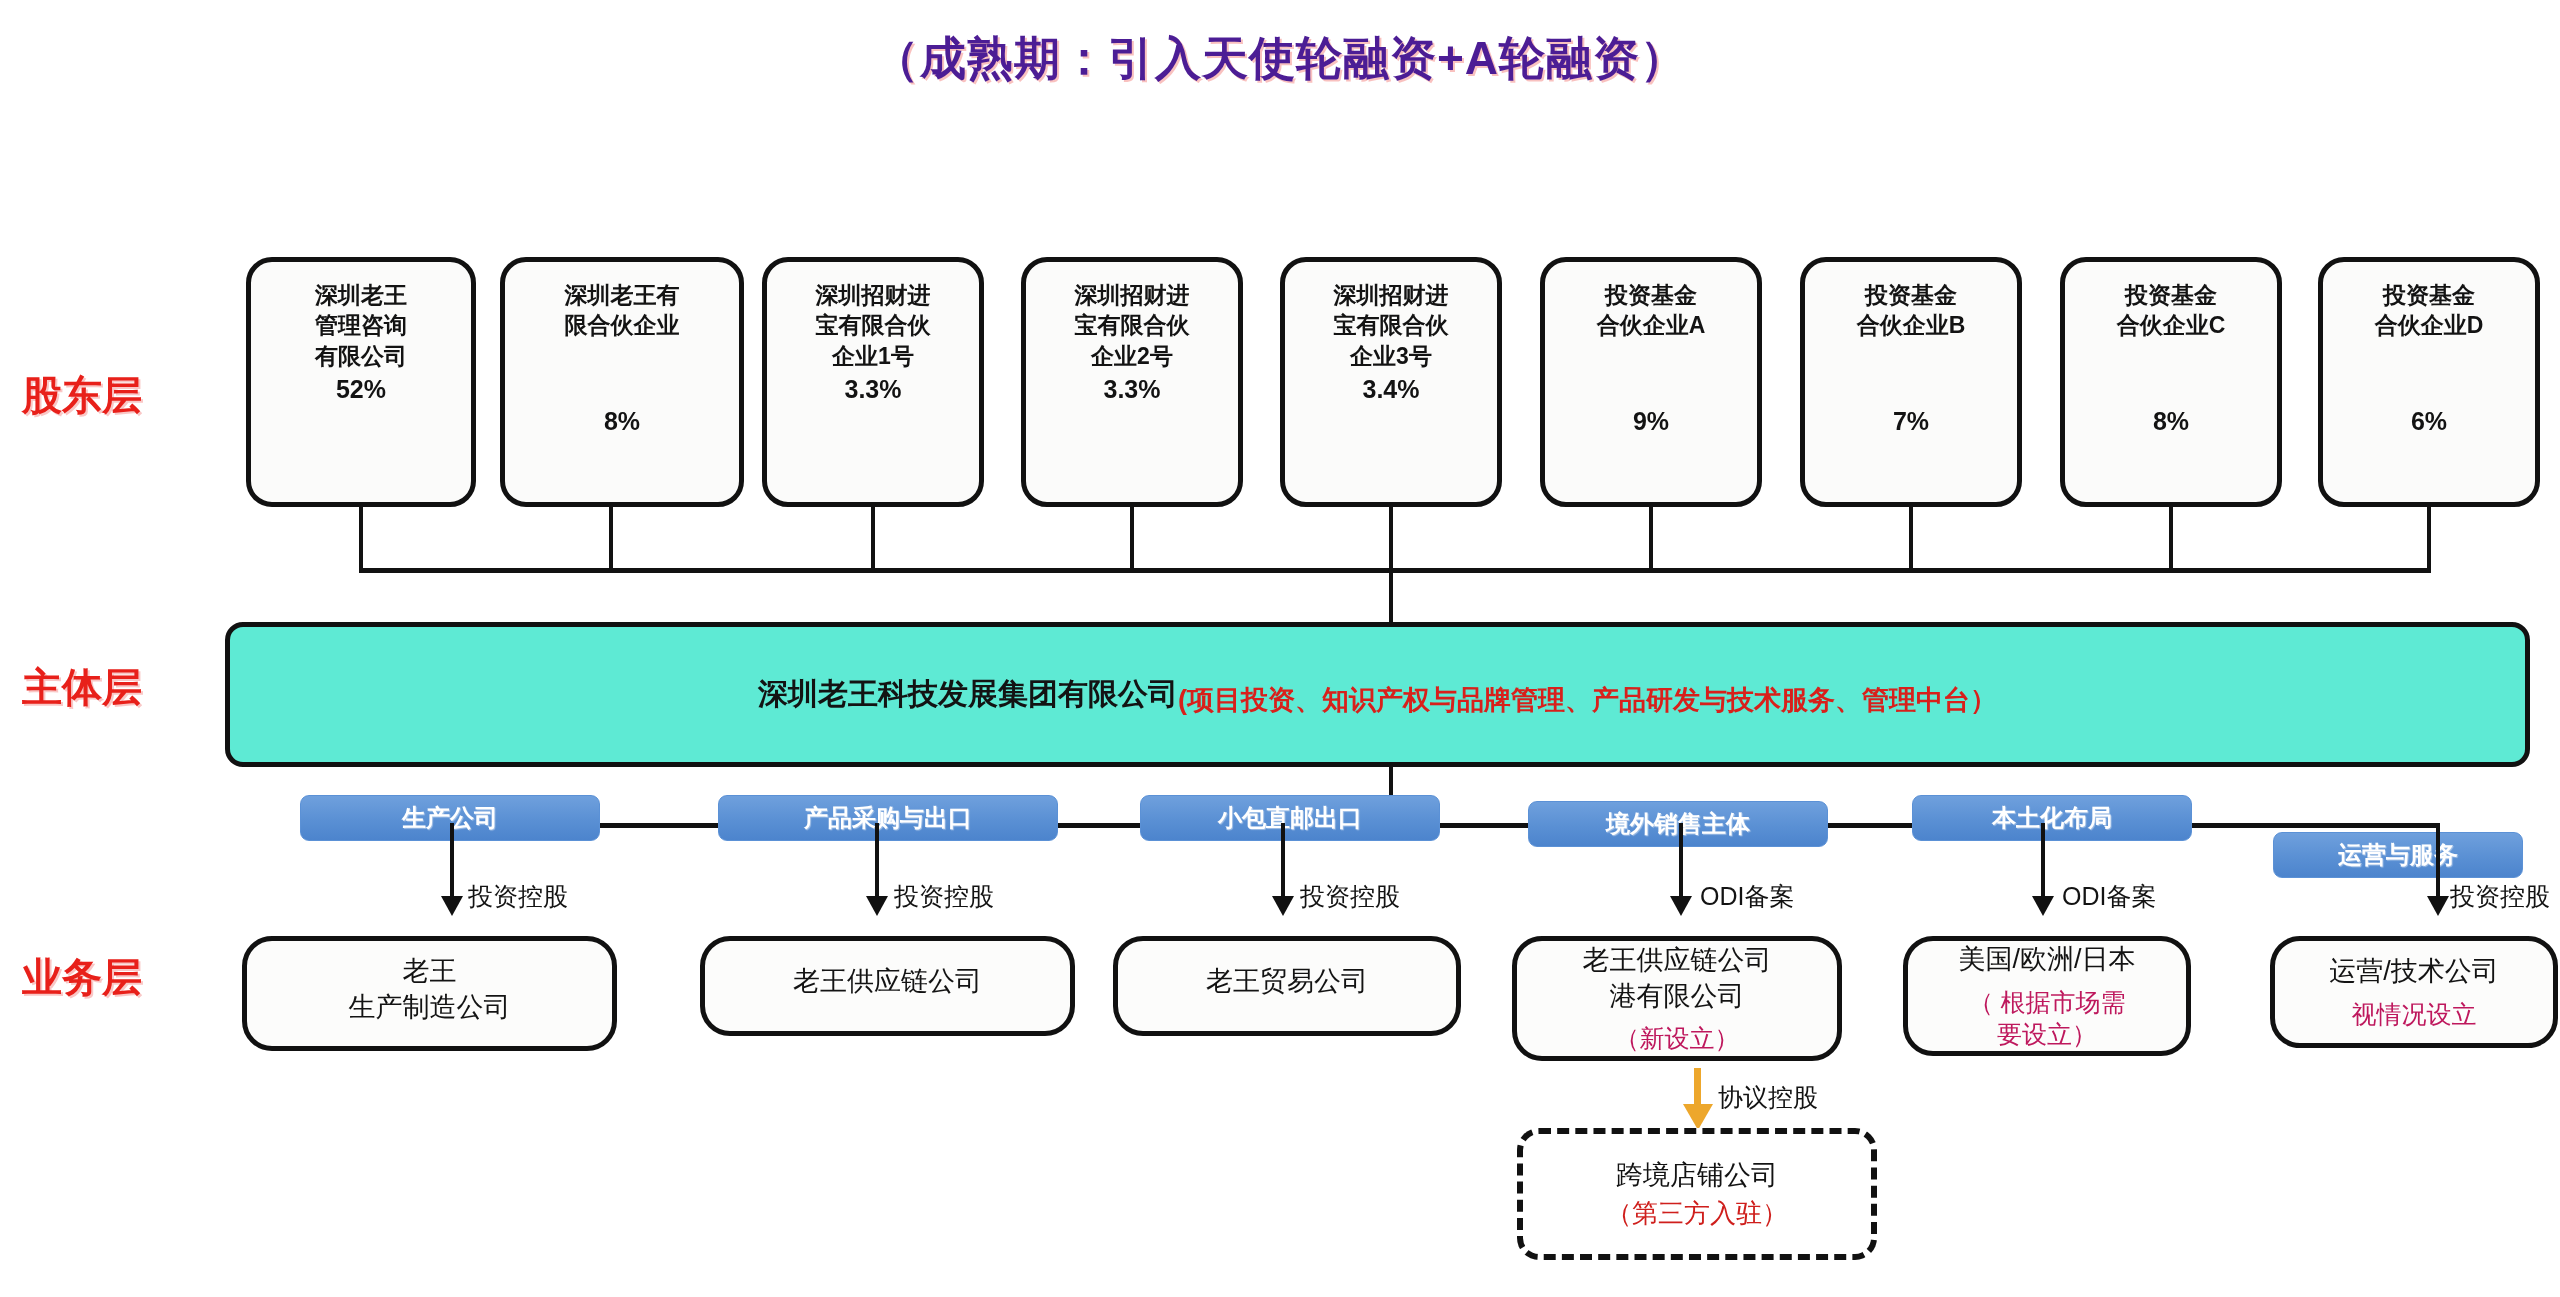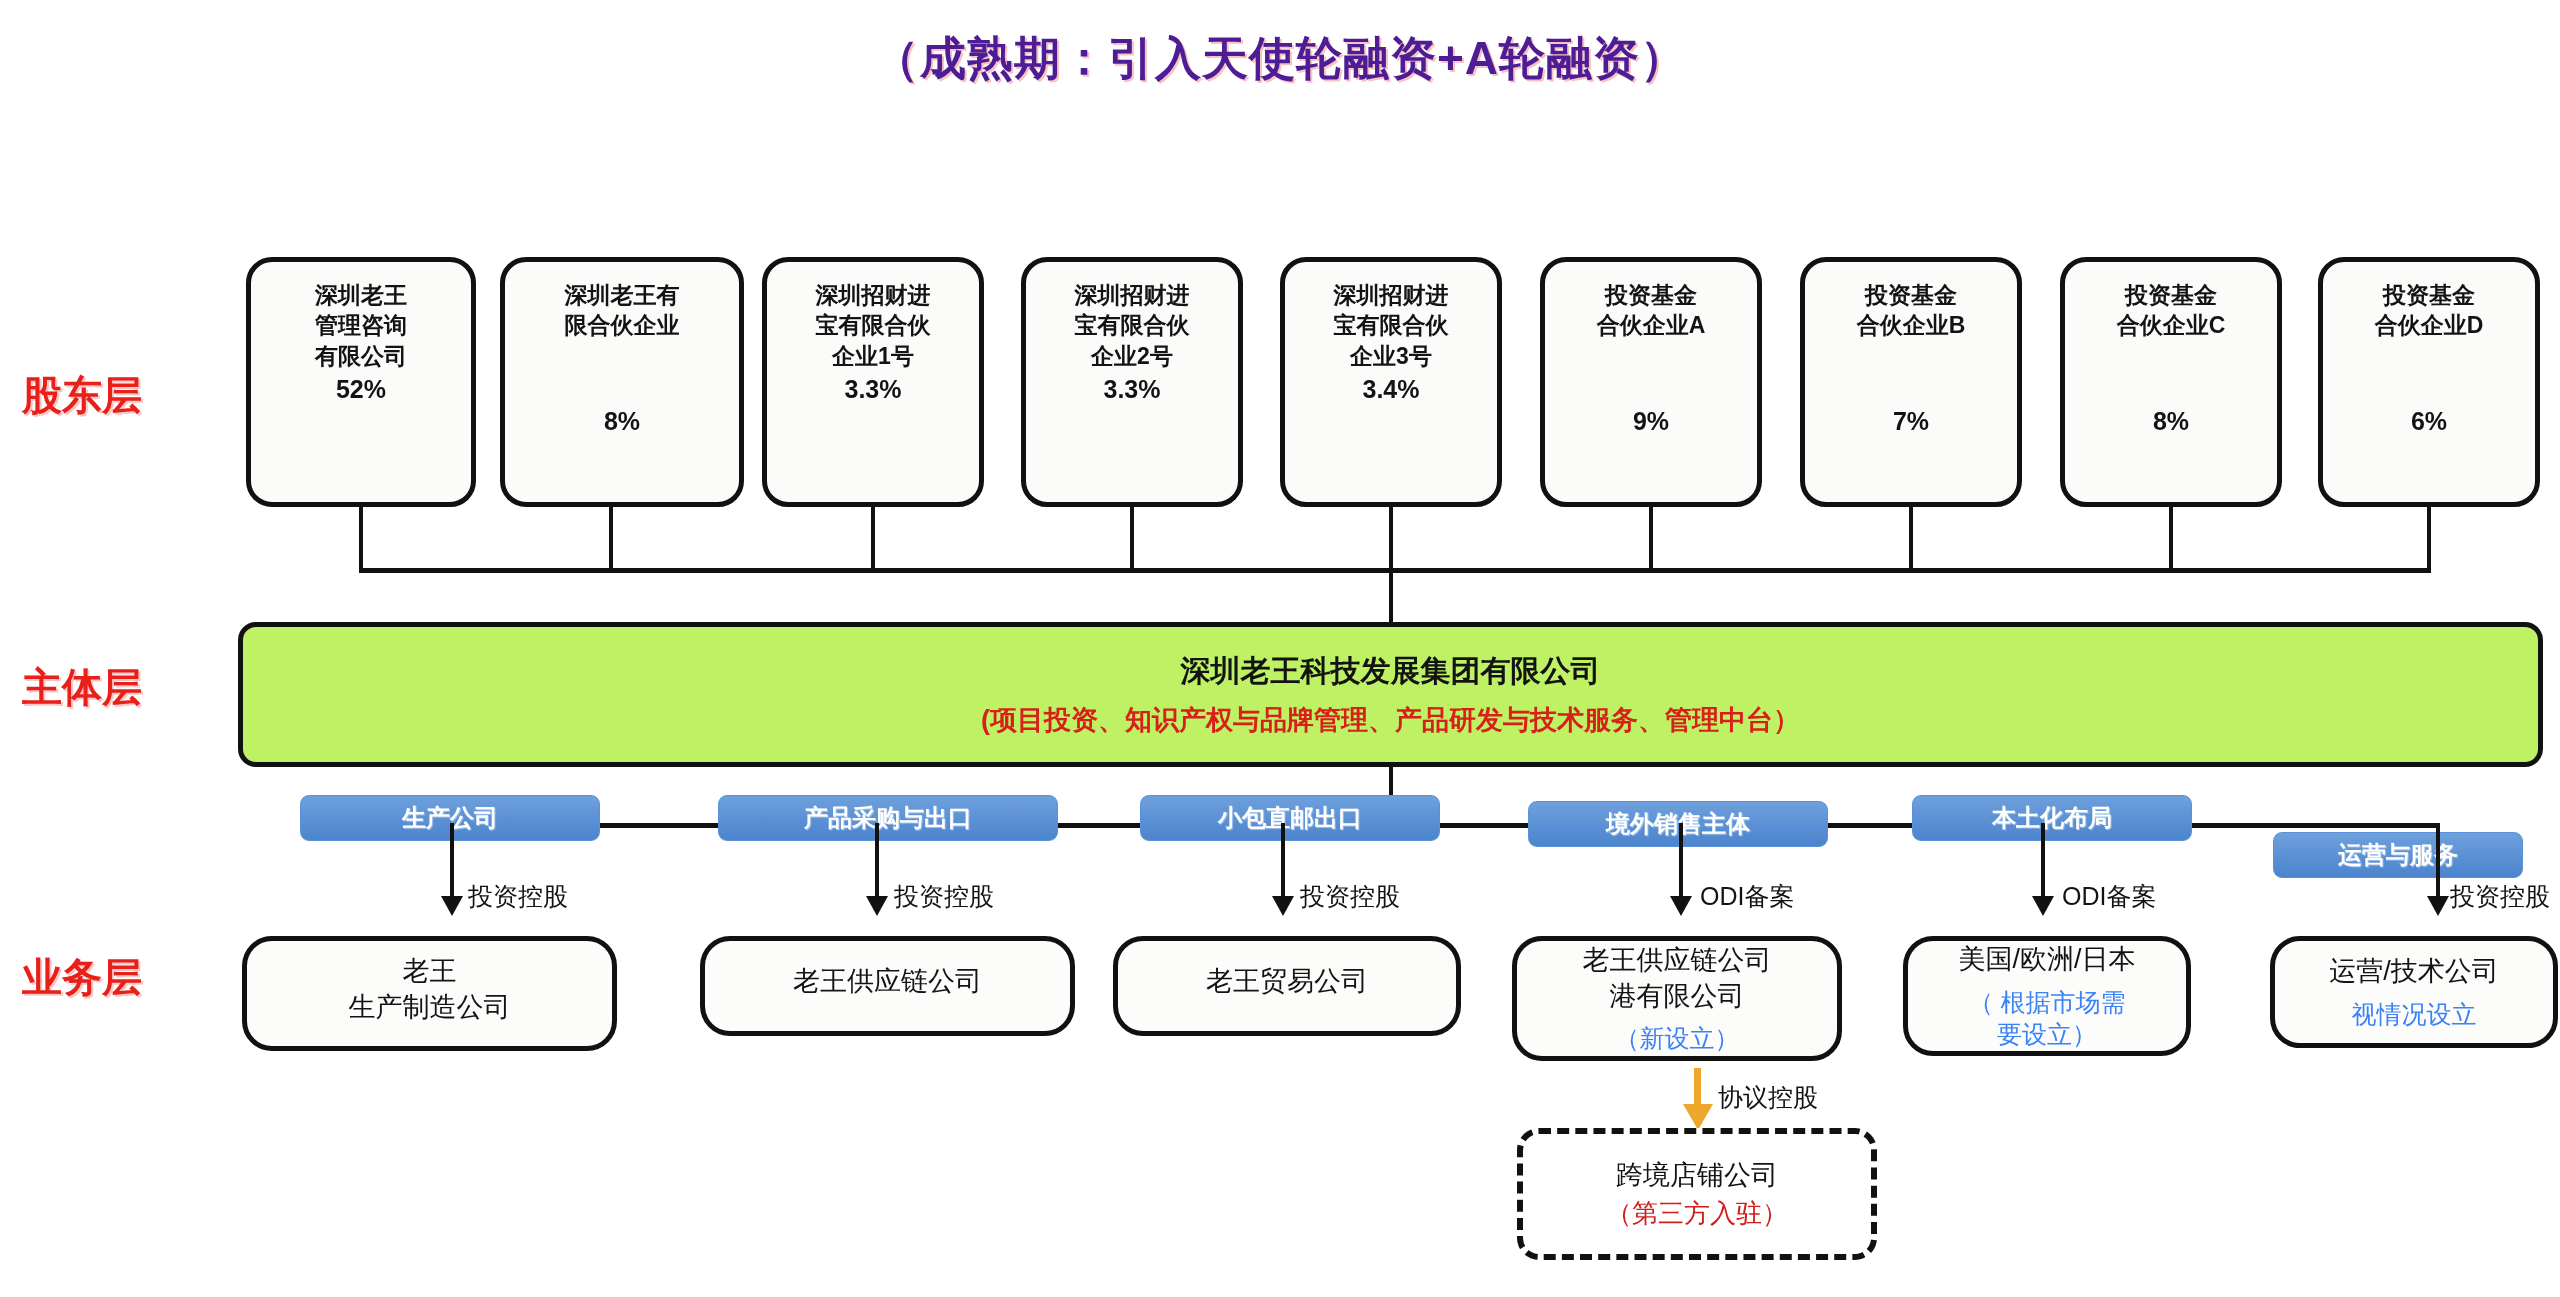--- a/index.html
+++ b/index.html
@@ -49,24 +49,24 @@
   }
   .sh-pct {
     font-size: 25px; font-weight: bold; color: #131313;
     margin-top: auto; margin-bottom: auto;
   }
   .sh-box.tall-name .sh-pct { margin-top: 4px; margin-bottom: auto; }
 
   
   #entity-box {
     position: absolute;
-    left: 238px; top: 622px; width: 2305px; height: 145px;
+    left: 225px; top: 622px; width: 2305px; height: 145px;
     border: 5px solid #111111; border-radius: 18px;
-    background: #bef264;
-    display: flex; flex-direction: column;
+    background: #5eead4;
+    display: flex; 
     align-items: center; justify-content: center;
   }
   #entity-name { font-size: 30px; font-weight: bold; color: #131313; }
   #entity-desc { font-size: 27px; font-weight: bold; color: #d8201b; margin-top: 10px; }
 
   
   .cat-chip {
     position: absolute; top: 795px; height: 46px;
     border-radius: 9px;
     background: linear-gradient(180deg,#6fa0dd 0%,#5a90d4 55%,#4c84cd 100%);
@@ -80,21 +80,21 @@
   
   .biz-box {
     position: absolute; top: 936px;
     border: 5px solid #111111; border-radius: 30px;
     background: #fcfcfb;
     display: flex; flex-direction: column;
     align-items: center; justify-content: center;
     text-align: center; padding: 6px 16px;
   }
   .biz-name { font-size: 27px; color: #131313; line-height: 1.3; white-space: pre-line; }
-  .biz-note { font-size: 25px; color: #3b82f6; line-height: 1.28; white-space: pre-line; margin-top: 8px; }
+  .biz-note { font-size: 25px; color: #be185d; line-height: 1.28; white-space: pre-line; margin-top: 8px; }
 
   
   #dashed-box {
     position: absolute; left: 1517px; top: 1128px;
     width: 360px; height: 132px;
     border: 6px dashed #111111; border-radius: 22px;
     background: #ffffff;
     display: flex; flex-direction: column;
     align-items: center; justify-content: center; text-align: center;
   }

